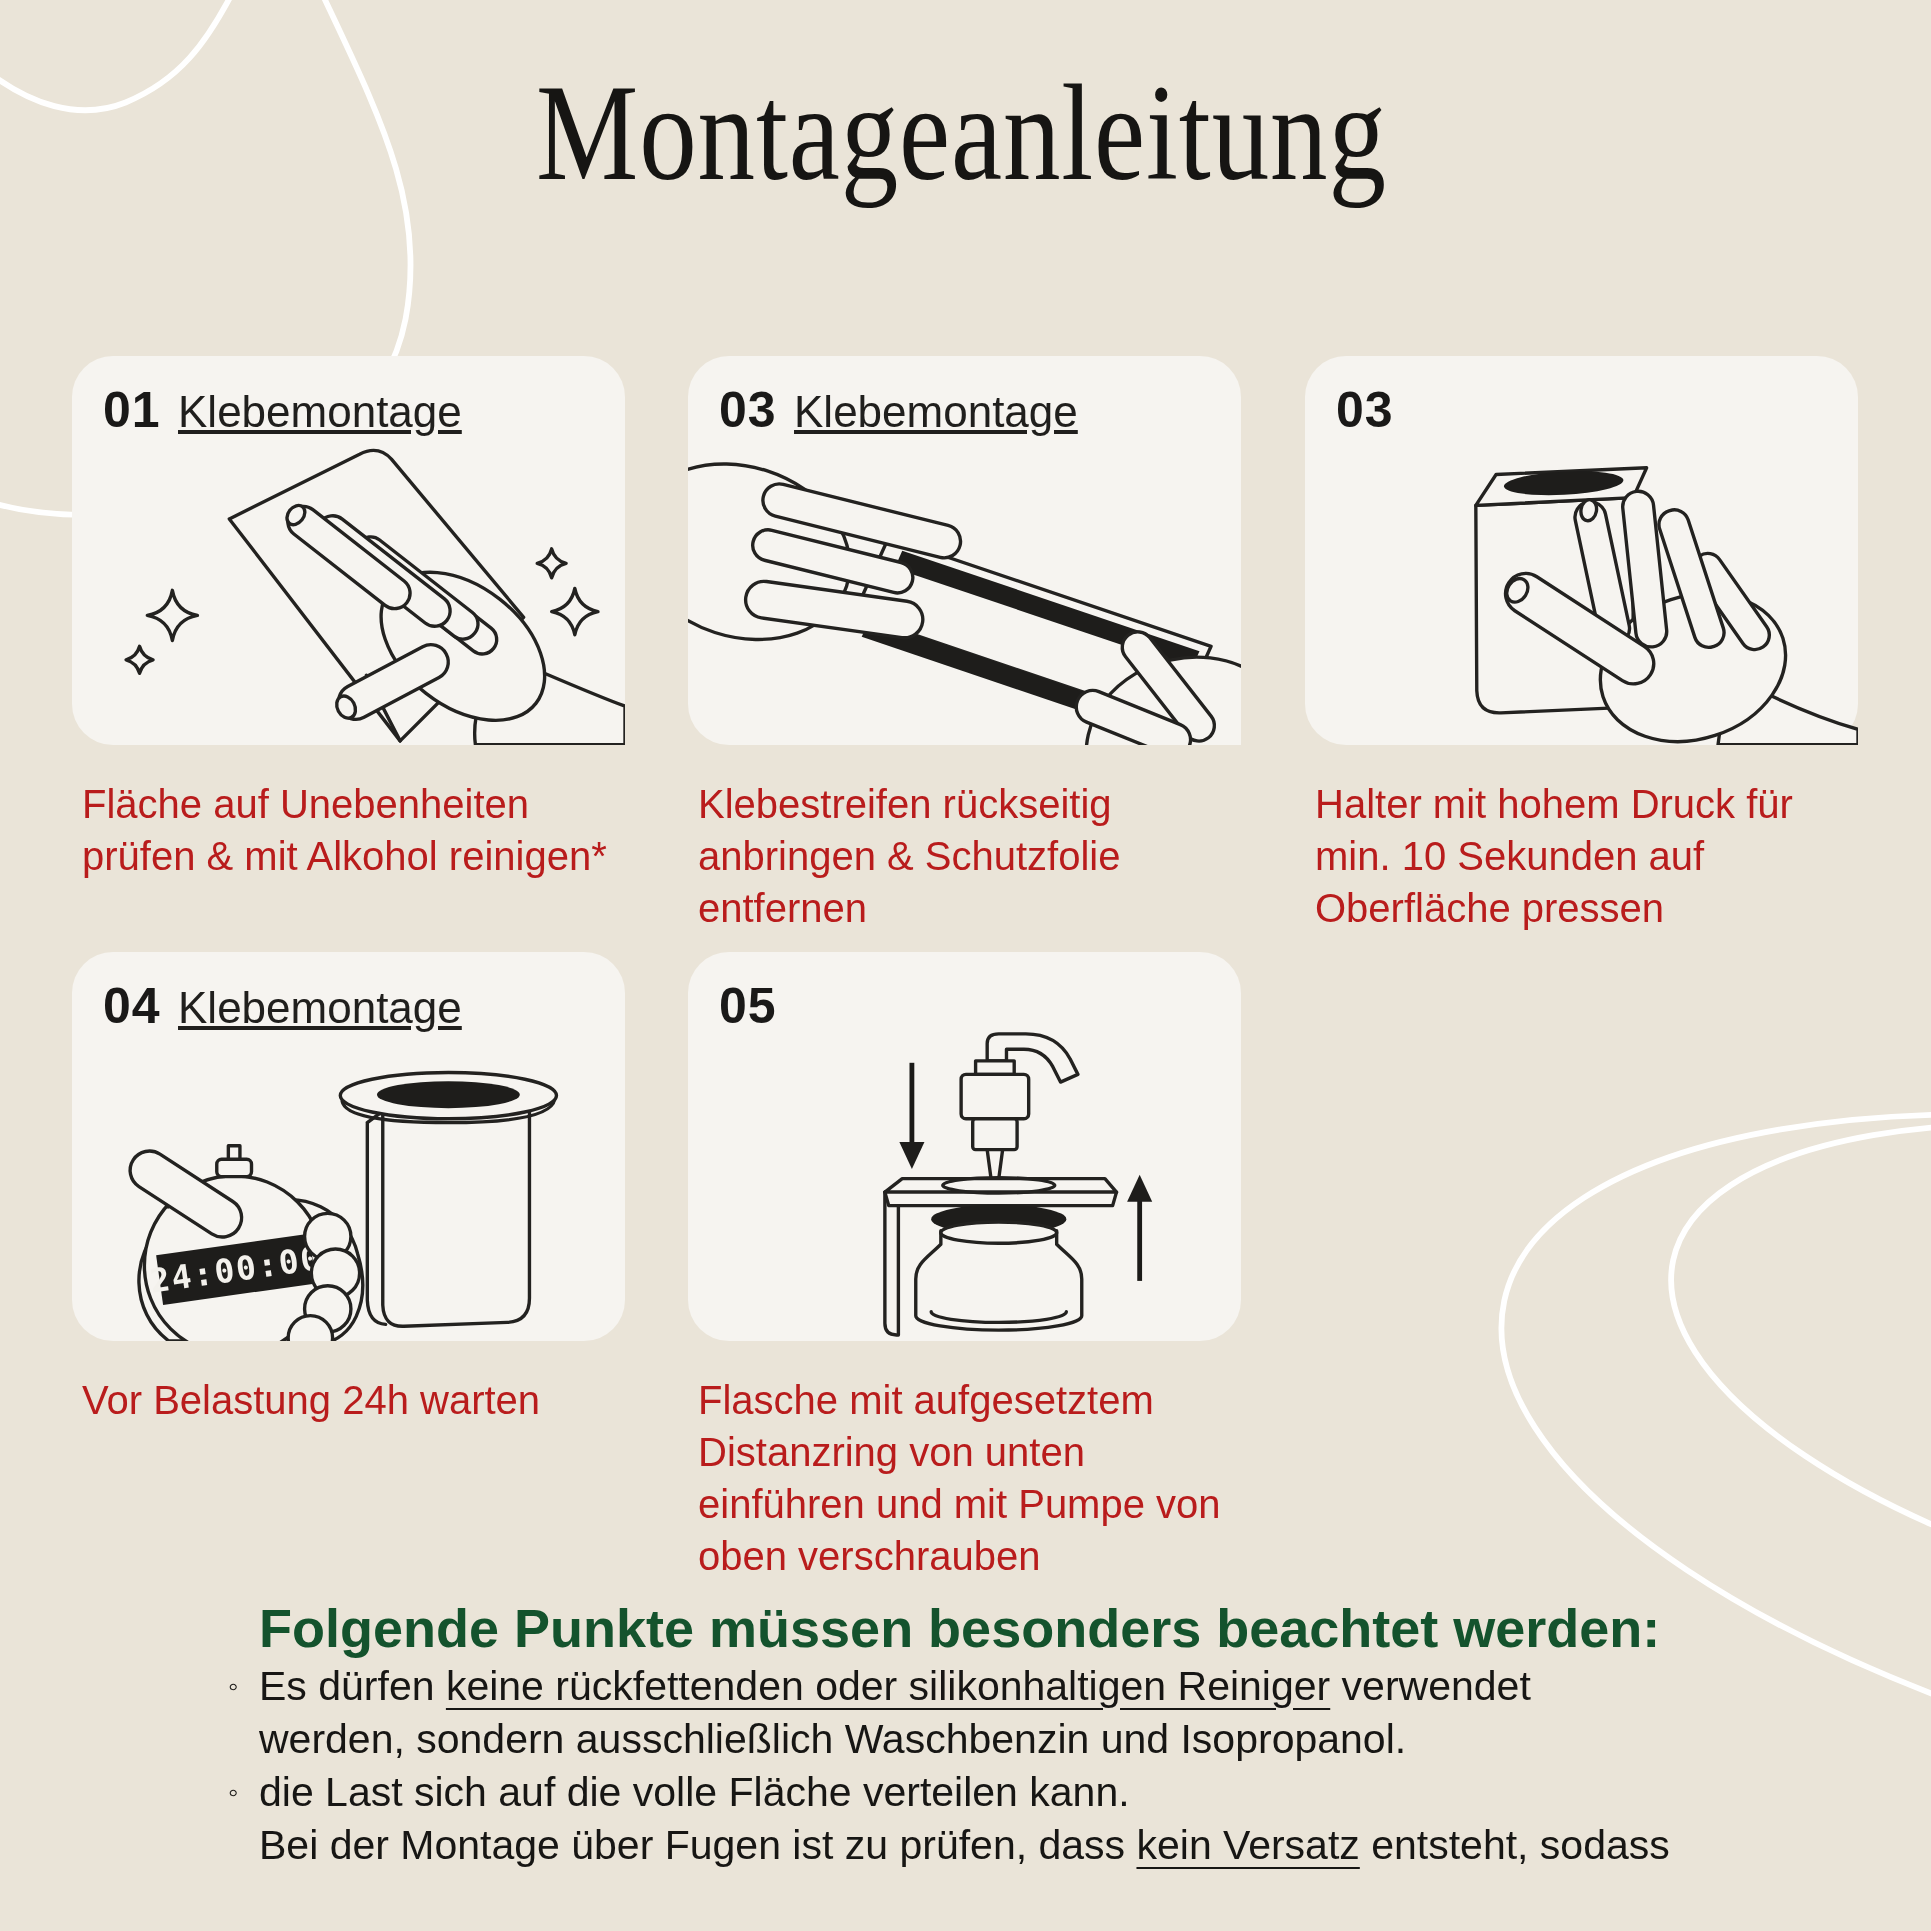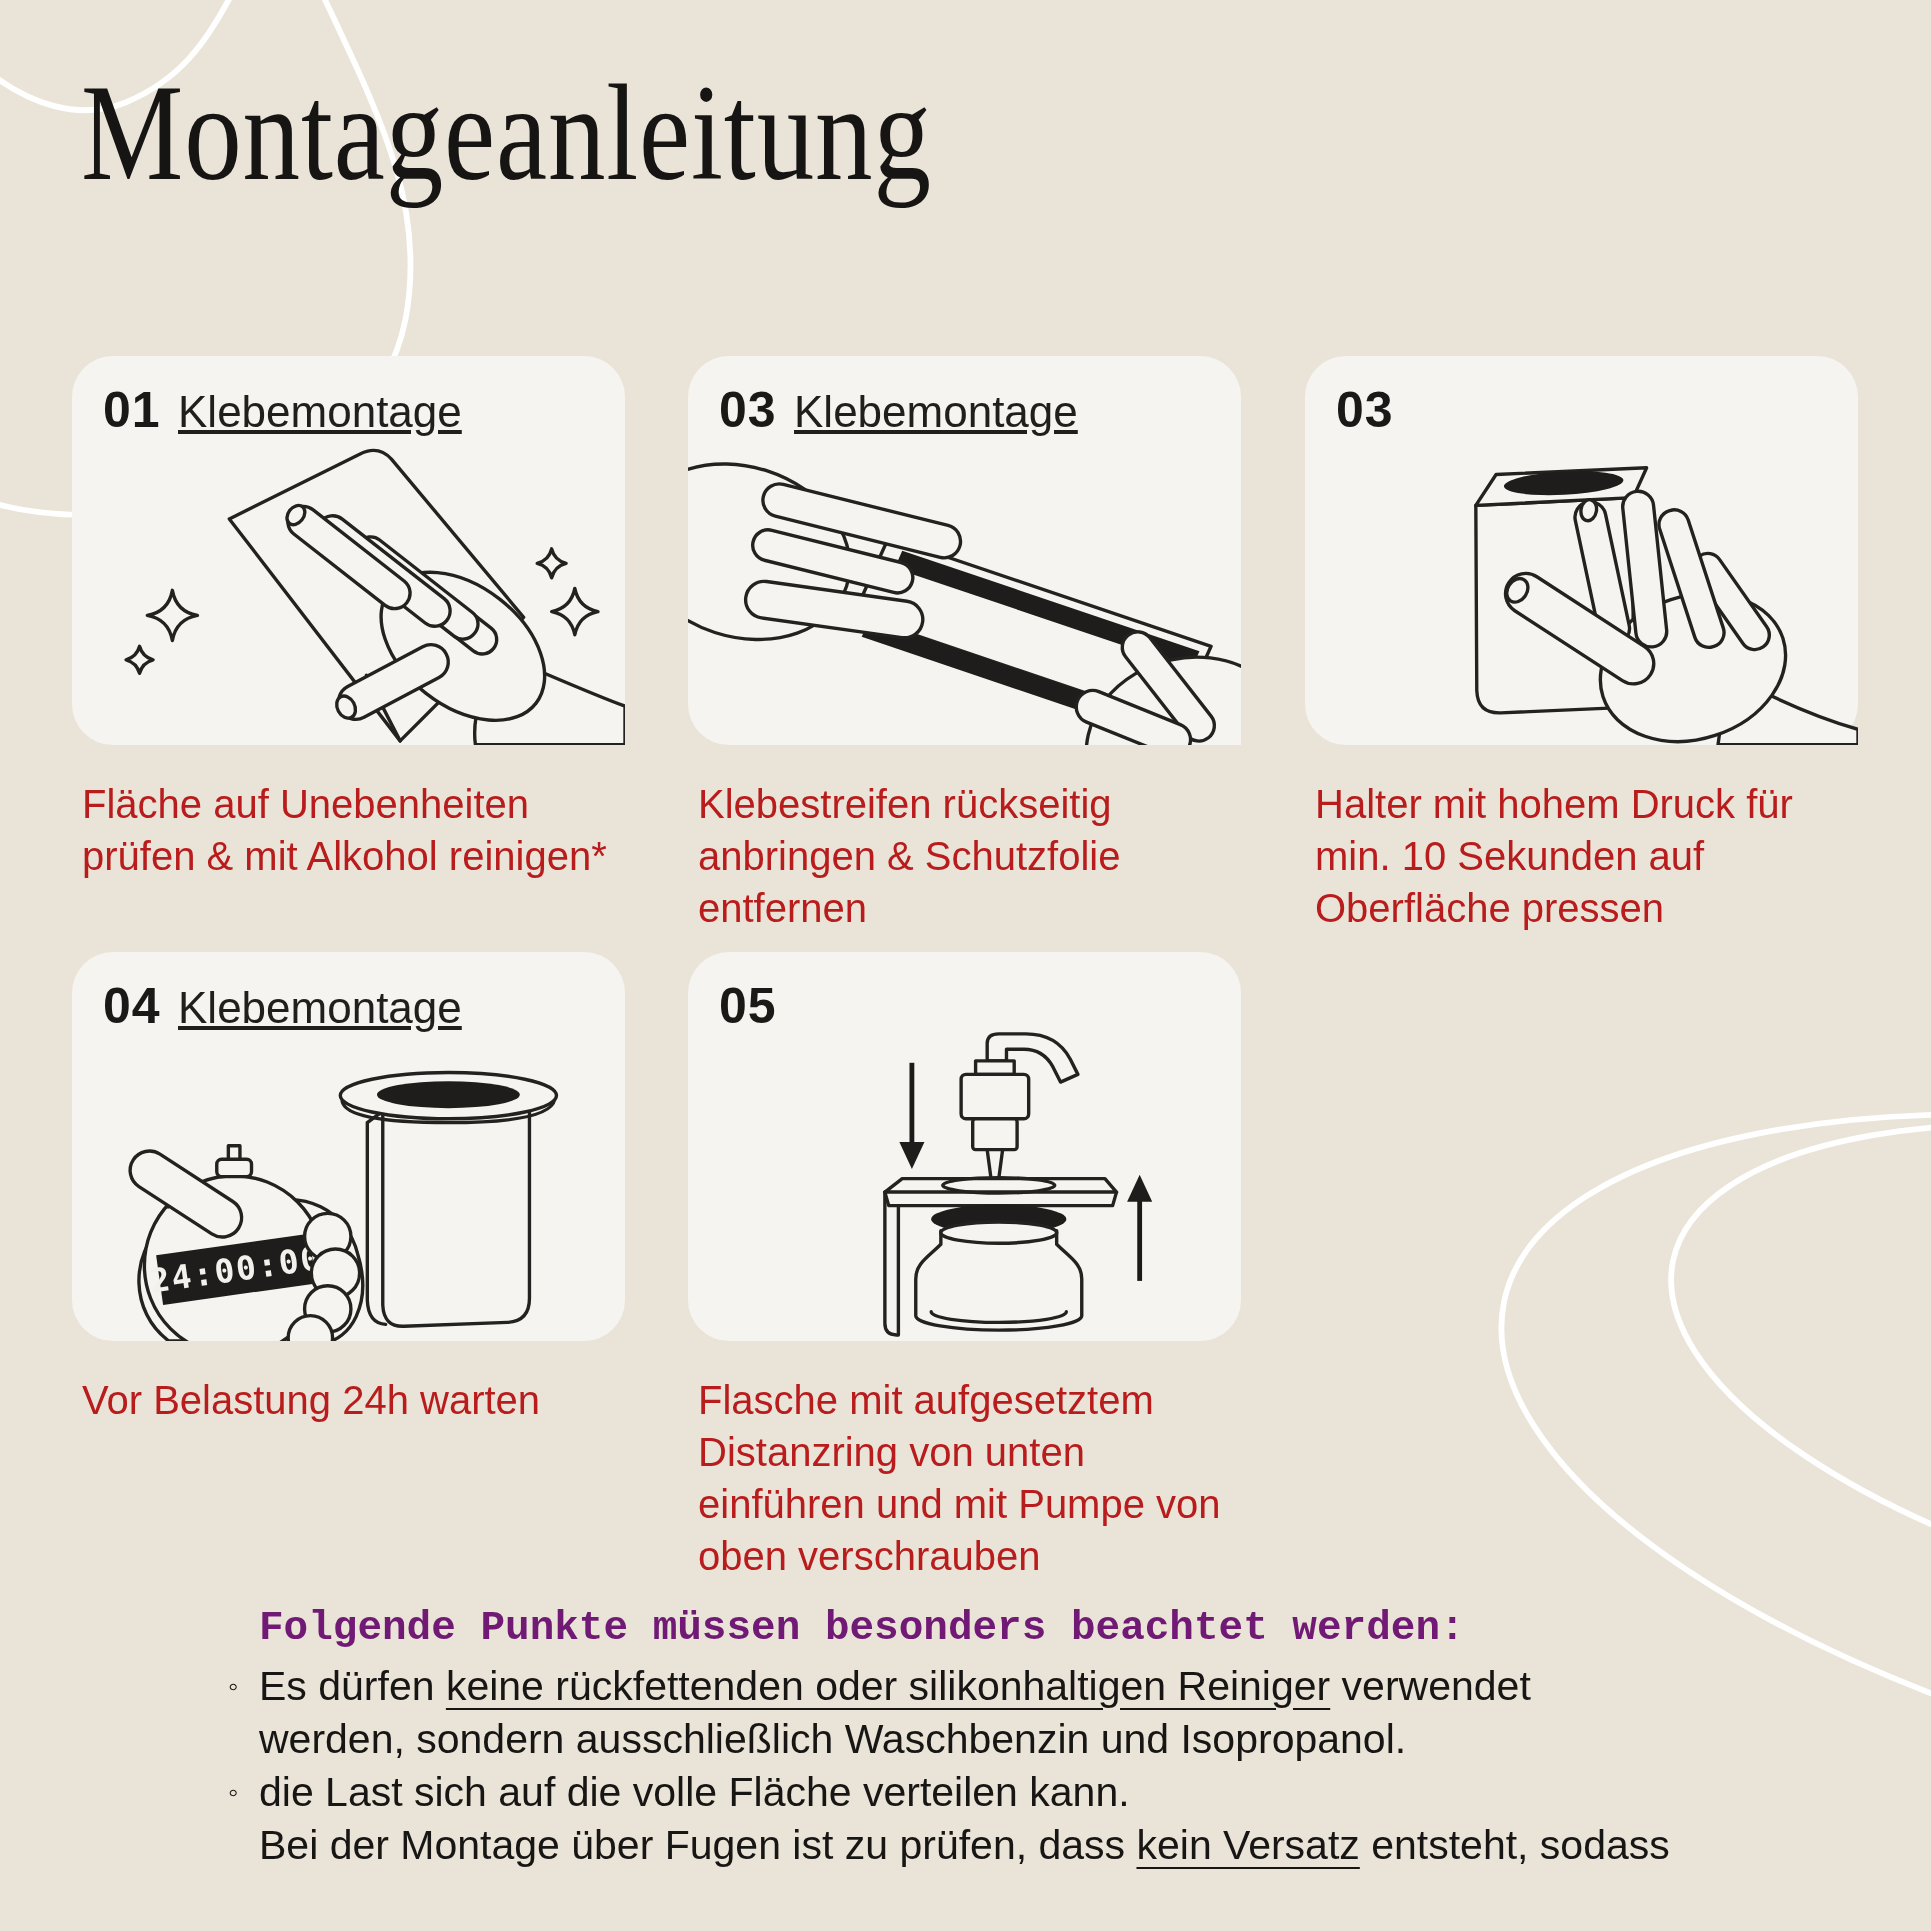--- a/index.html
+++ b/index.html
@@ -5,42 +5,42 @@
   html,body{margin:0;padding:0;}
   body{
     width:1931px;height:1931px;position:relative;overflow:hidden;
     background:#EAE4D8;
     font-family:"Liberation Sans", sans-serif;
     color:#1D1C1A;
   }
   .deco{position:absolute;pointer-events:none;}
   .deco path,.deco ellipse{stroke:#FFFFFF;stroke-width:6;fill:none;}
 
-  .title{position:absolute;top:58px;left:0;right:8px;}
+  .title{position:absolute;top:58px;left:0;right:8px;text-align:center;}
   .title-inner{
     display:inline-block;transform:scaleX(.84);transform-origin:center;
     font-family:"Liberation Serif", serif;font-weight:400;
     font-size:137px;line-height:1.1;color:#161513;letter-spacing:1px;
   }
 
   .card{
     position:absolute;width:553px;height:389px;background:#F6F4F0;
     border-radius:41px;
   }
   .card-head{display:flex;align-items:baseline;gap:17.4px;padding:25px 0 0 31px;}
   .step-num{font-size:50px;font-weight:700;color:#1A1918;letter-spacing:1px;}
   .step-label{font-size:44px;font-weight:400;color:#201F1D;text-decoration:underline;}
   .illus{position:absolute;left:0;top:70px;width:553px;height:319px;}
 
   .caption{
     position:absolute;width:555px;font-size:40px;line-height:52px;color:#b91c1c;
   }
 
   .footer{position:absolute;left:228px;top:1603px;}
-  .footer-heading{font-size:41px;font-weight:700;line-height:50px;margin:0 0 6.8px 31px;color:#701a75;font-family:Liberation Mono, monospace;}
+  .footer-heading{font-size:54px;font-weight:700;line-height:50px;margin:0 0 6.8px 31px;color:#14532d;}
   .bullet-row{display:flex;align-items:flex-start;}
   .bullet-marker{width:31px;font-size:29px;line-height:53px;color:#171614;}
   .bullet-lines{font-size:41px;line-height:53px;white-space:nowrap;color:#171614;}
   .bullet-lines .ul{text-decoration:underline;text-decoration-thickness:2.4px;text-underline-offset:7.7px;}
 
   .ln{stroke:#232220;stroke-width:3.5;stroke-linejoin:round;stroke-linecap:round;fill:none;}
   .fillbg{fill:#F6F4F0;}
   .fillink{fill:#1E1D1B;stroke:none;}
   .arrow{stroke:#1B1A18;stroke-width:5;fill:none;}
   .seg{font-family:"DejaVu Sans Mono", monospace;font-weight:700;font-size:34px;fill:#F3F1EC;letter-spacing:2px;text-anchor:middle;}

